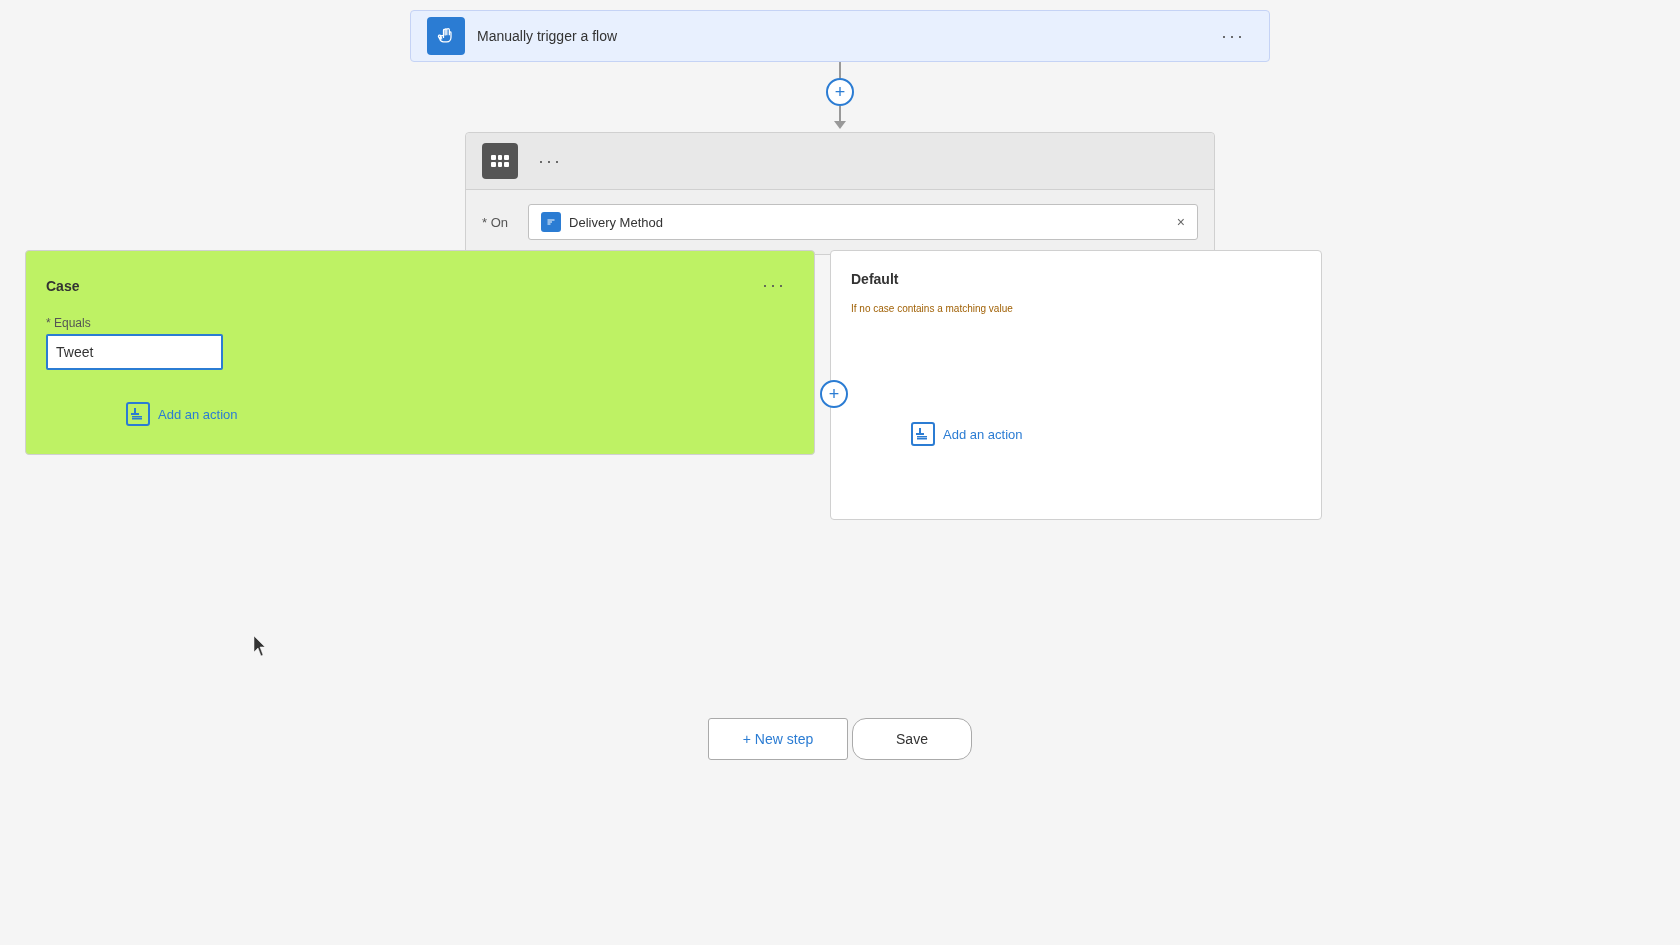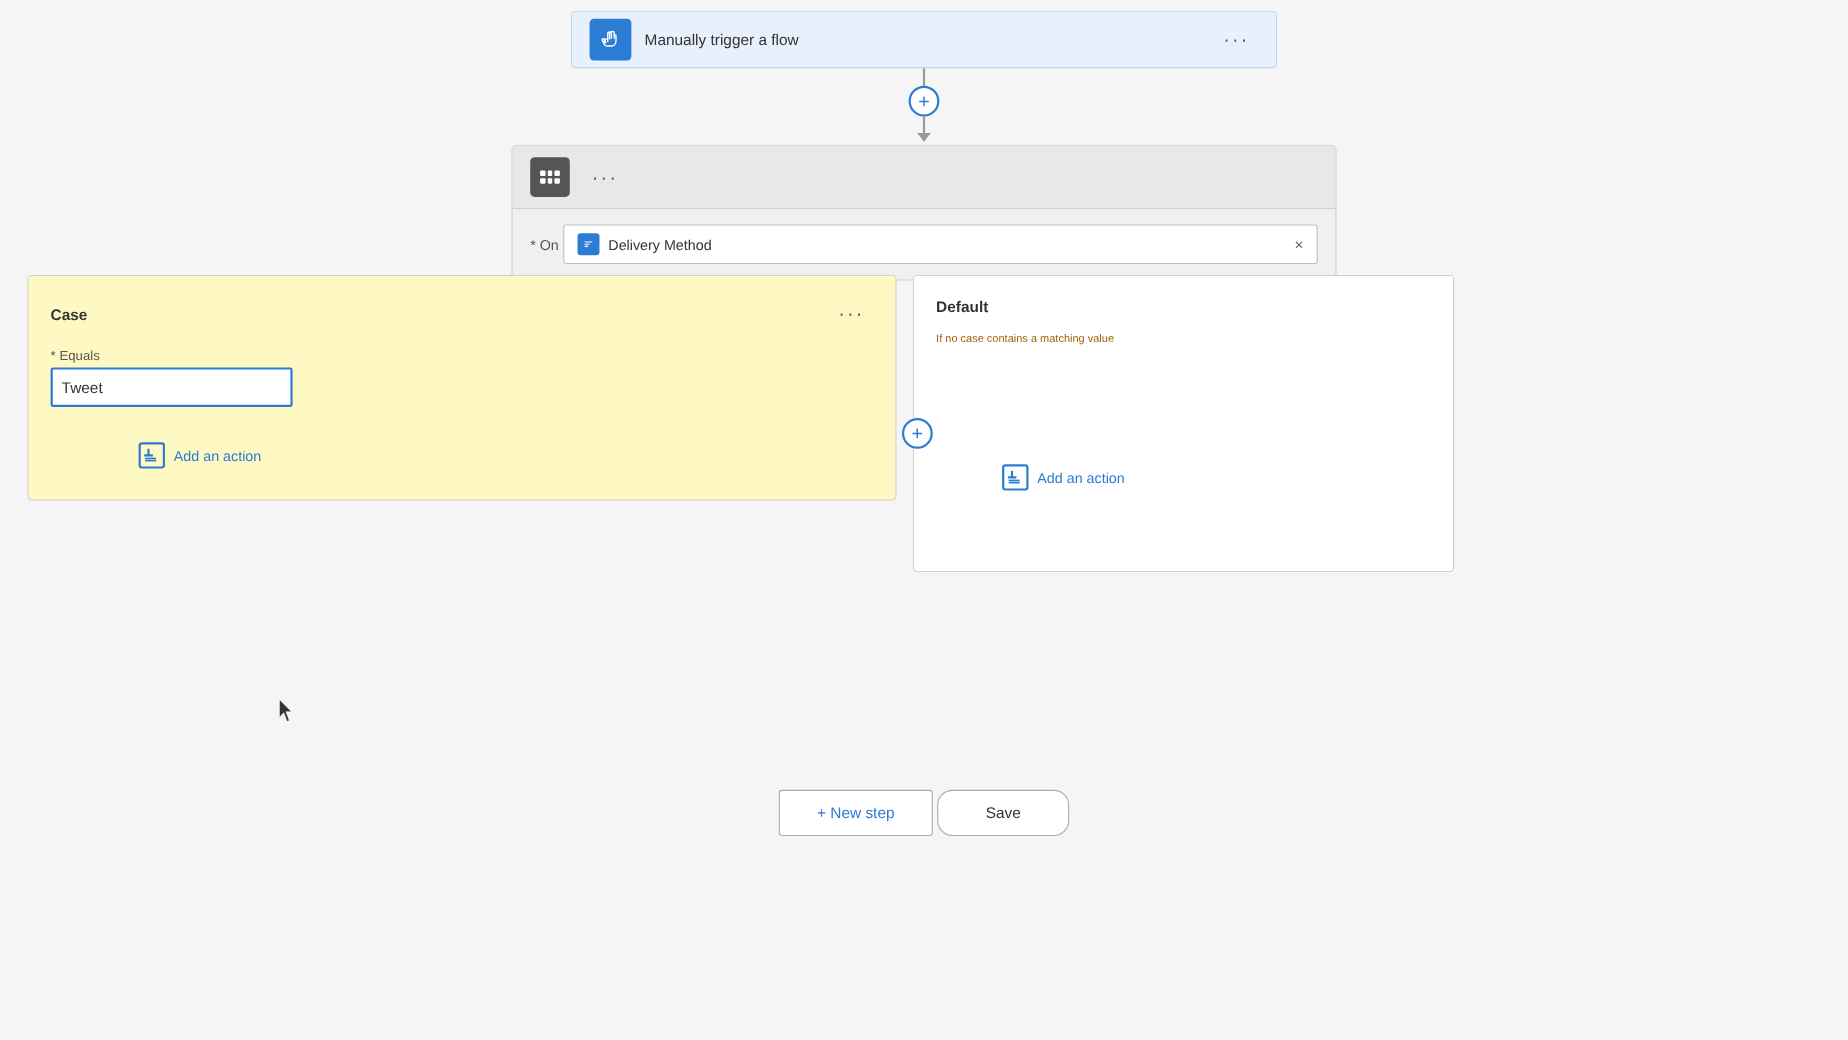--- a/index.html
+++ b/index.html
@@ -18,21 +18,21 @@
       background: #f5f5f5;
       position: relative;
       display: flex;
       flex-direction: column;
       align-items: center;
       padding-top: 10px;
     }
 
     
     .trigger-block {
-      width: 642px;
+      width: 860px;
       background: #e8f0fe;
       border: 1px solid #c5d3f5;
       border-radius: 4px;
       display: flex;
       align-items: center;
       padding: 0 16px;
       height: 52px;
       position: relative;
     }
 
@@ -160,21 +160,21 @@
       flex: 1;
       font-size: 14px;
       font-weight: 600;
       color: #333;
     }
 
     .switch-body {
       padding: 14px 16px;
       display: flex;
       align-items: center;
-      gap: 4px;
+      gap: 20px;
     }
 
     .on-label {
       font-size: 13px;
       color: #555;
     }
 
     .delivery-pill {
       background: white;
       border: 1px solid #c0c0c0;
@@ -216,21 +216,21 @@
       background: none;
       border: none;
     }
 
     
     .case-panel {
       position: absolute;
       left: 25px;
       top: 250px;
       width: 790px;
-      background: #fef9c3;
+      background: #bef264;
       border: 1px solid #d0d0d0;
       border-radius: 4px;
       padding: 20px;
     }
 
     .case-header {
       display: flex;
       justify-content: space-between;
       align-items: center;
       margin-bottom: 16px;
@@ -246,21 +246,21 @@
       margin-bottom: 16px;
     }
 
     .equals-label {
       font-size: 12px;
       color: #555;
       margin-bottom: 4px;
     }
 
     .equals-input {
-      width: 220px;
+      width: 177px;
       height: 36px;
       border: 2px solid #2b7cd3;
       border-radius: 2px;
       padding: 4px 8px;
       font-size: 14px;
       color: #333;
       background: white;
       outline: none;
     }
 

